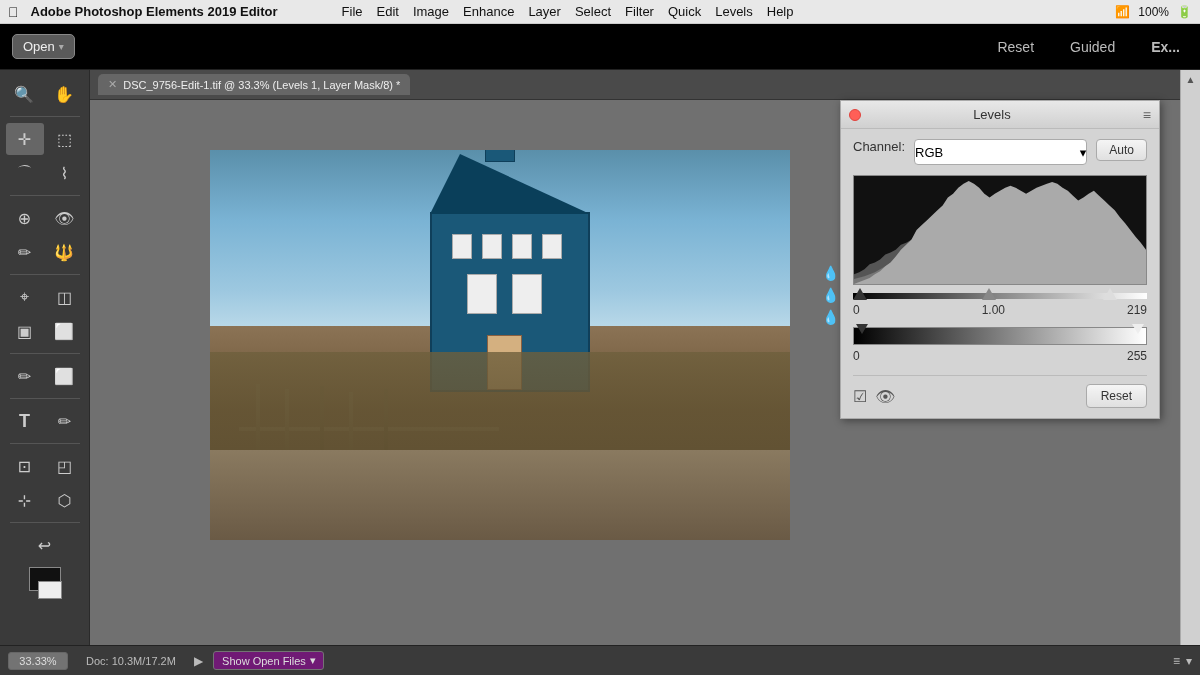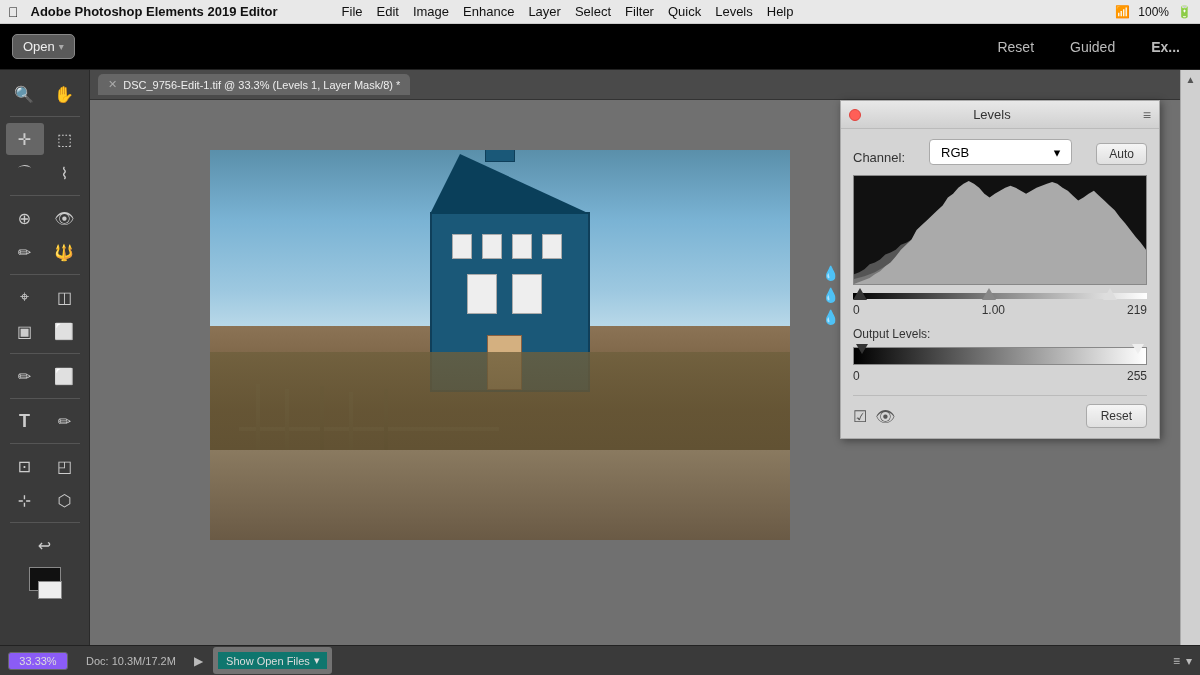--- a/index.html
+++ b/index.html
@@ -103,26 +103,26 @@
       border-bottom: 1px solid #bbb; justify-content: space-between;
     }
     #levels-titlebar .close-dot {
       width: 12px; height: 12px; background: #ff5f57; border-radius: 50%;
       cursor: pointer; border: 1px solid #e0443e;
     }
     .levels-title { font-size: 13px; color: #333; font-weight: 500; flex: 1; text-align: center; margin-left: -20px; }
     .levels-menu-icon { color: #666; font-size: 14px; cursor: pointer; }
     #levels-body { padding: 10px 12px; }
     .channel-row {
-      display: flex; align-items: flex-end; gap: 24px; margin-bottom: 10px;
+      display: flex; align-items: flex-start; gap: 9px; margin-bottom: 10px;
     }
     .channel-label { font-size: 13px; color: #333; font-weight: 500; }
     .channel-dropdown {
       display: flex; align-items: center; background: white; border: 1px solid #aaa;
-      border-radius: 4px; height: 26px; padding: 0 11px; flex: 1; cursor: pointer;
+      border-radius: 4px; height: 26px; padding: 0 0; flex: 1; cursor: pointer;
       justify-content: space-between;
     }
     .auto-btn {
       background: linear-gradient(180deg, #f5f5f5, #e0e0e0);
       border: 1px solid #aaa; border-radius: 4px;
       padding: 3px 12px; font-size: 12px; color: #333; cursor: pointer;
     }
     
     #histogram {
       width: 100%; height: 110px; background: #111; border: 1px solid #888;
@@ -178,28 +178,28 @@
       border: 1px solid #aaa; border-radius: 4px;
       padding: 4px 14px; font-size: 12px; color: #333; cursor: pointer;
     }
 
     
     #status-bar {
       width: 100%; height: 30px; background: #3a3a3a; border-top: 1px solid #222;
       display: flex; align-items: center; padding: 0 8px; gap: 10px;
     }
     .zoom-indicator {
-      background: #8b5cf6; border: 1px solid #666; color: #ddd;
+      background: #737373; border: 1px solid #666; color: #ddd;
       padding: 2px 8px; font-size: 11px; border-radius: 3px; min-width: 60px; text-align: center;
     }
     .doc-info { color: #bbb; font-size: 11px; padding: 0 8px; }
     .status-arrow { color: #bbb; font-size: 12px; cursor: pointer; }
     .show-files-dropdown {
       display: flex; align-items: center; gap: 4px;
-      background: #0f766e; border: 5px solid #737373; color: #ddd;
+      background: #701a75; border: 1px solid #737373; color: #ddd;
       padding: 2px 8px; font-size: 11px; border-radius: 3px; cursor: pointer;
     }
     .status-spacer { flex: 1; }
     .status-right-icons { display: flex; gap: 6px; color: #bbb; font-size: 12px; }
 
     
     #right-panel {
       width: 20px; background: #d0d0d0; border-left: 1px solid #aaa;
       display: flex; flex-direction: column; align-items: center; padding: 4px 0;
     }
@@ -388,21 +388,20 @@
 
               <div class="slider-handle white-handle" style="left: 85%; border-bottom-color: #ddd;"></div>
             </div>
           </div>
           <div class="levels-values">
             <span>0</span>
             <span>1.00</span>
             <span>219</span>
           </div>
 
-          <div class="output-label">Output Levels:</div>
           <div class="output-track">
             <div class="output-handle-left"></div>
             <div class="output-handle-right"></div>
           </div>
           <div class="output-values">
             <span>0</span>
             <span>255</span>
           </div>
 
           <div class="levels-footer">

